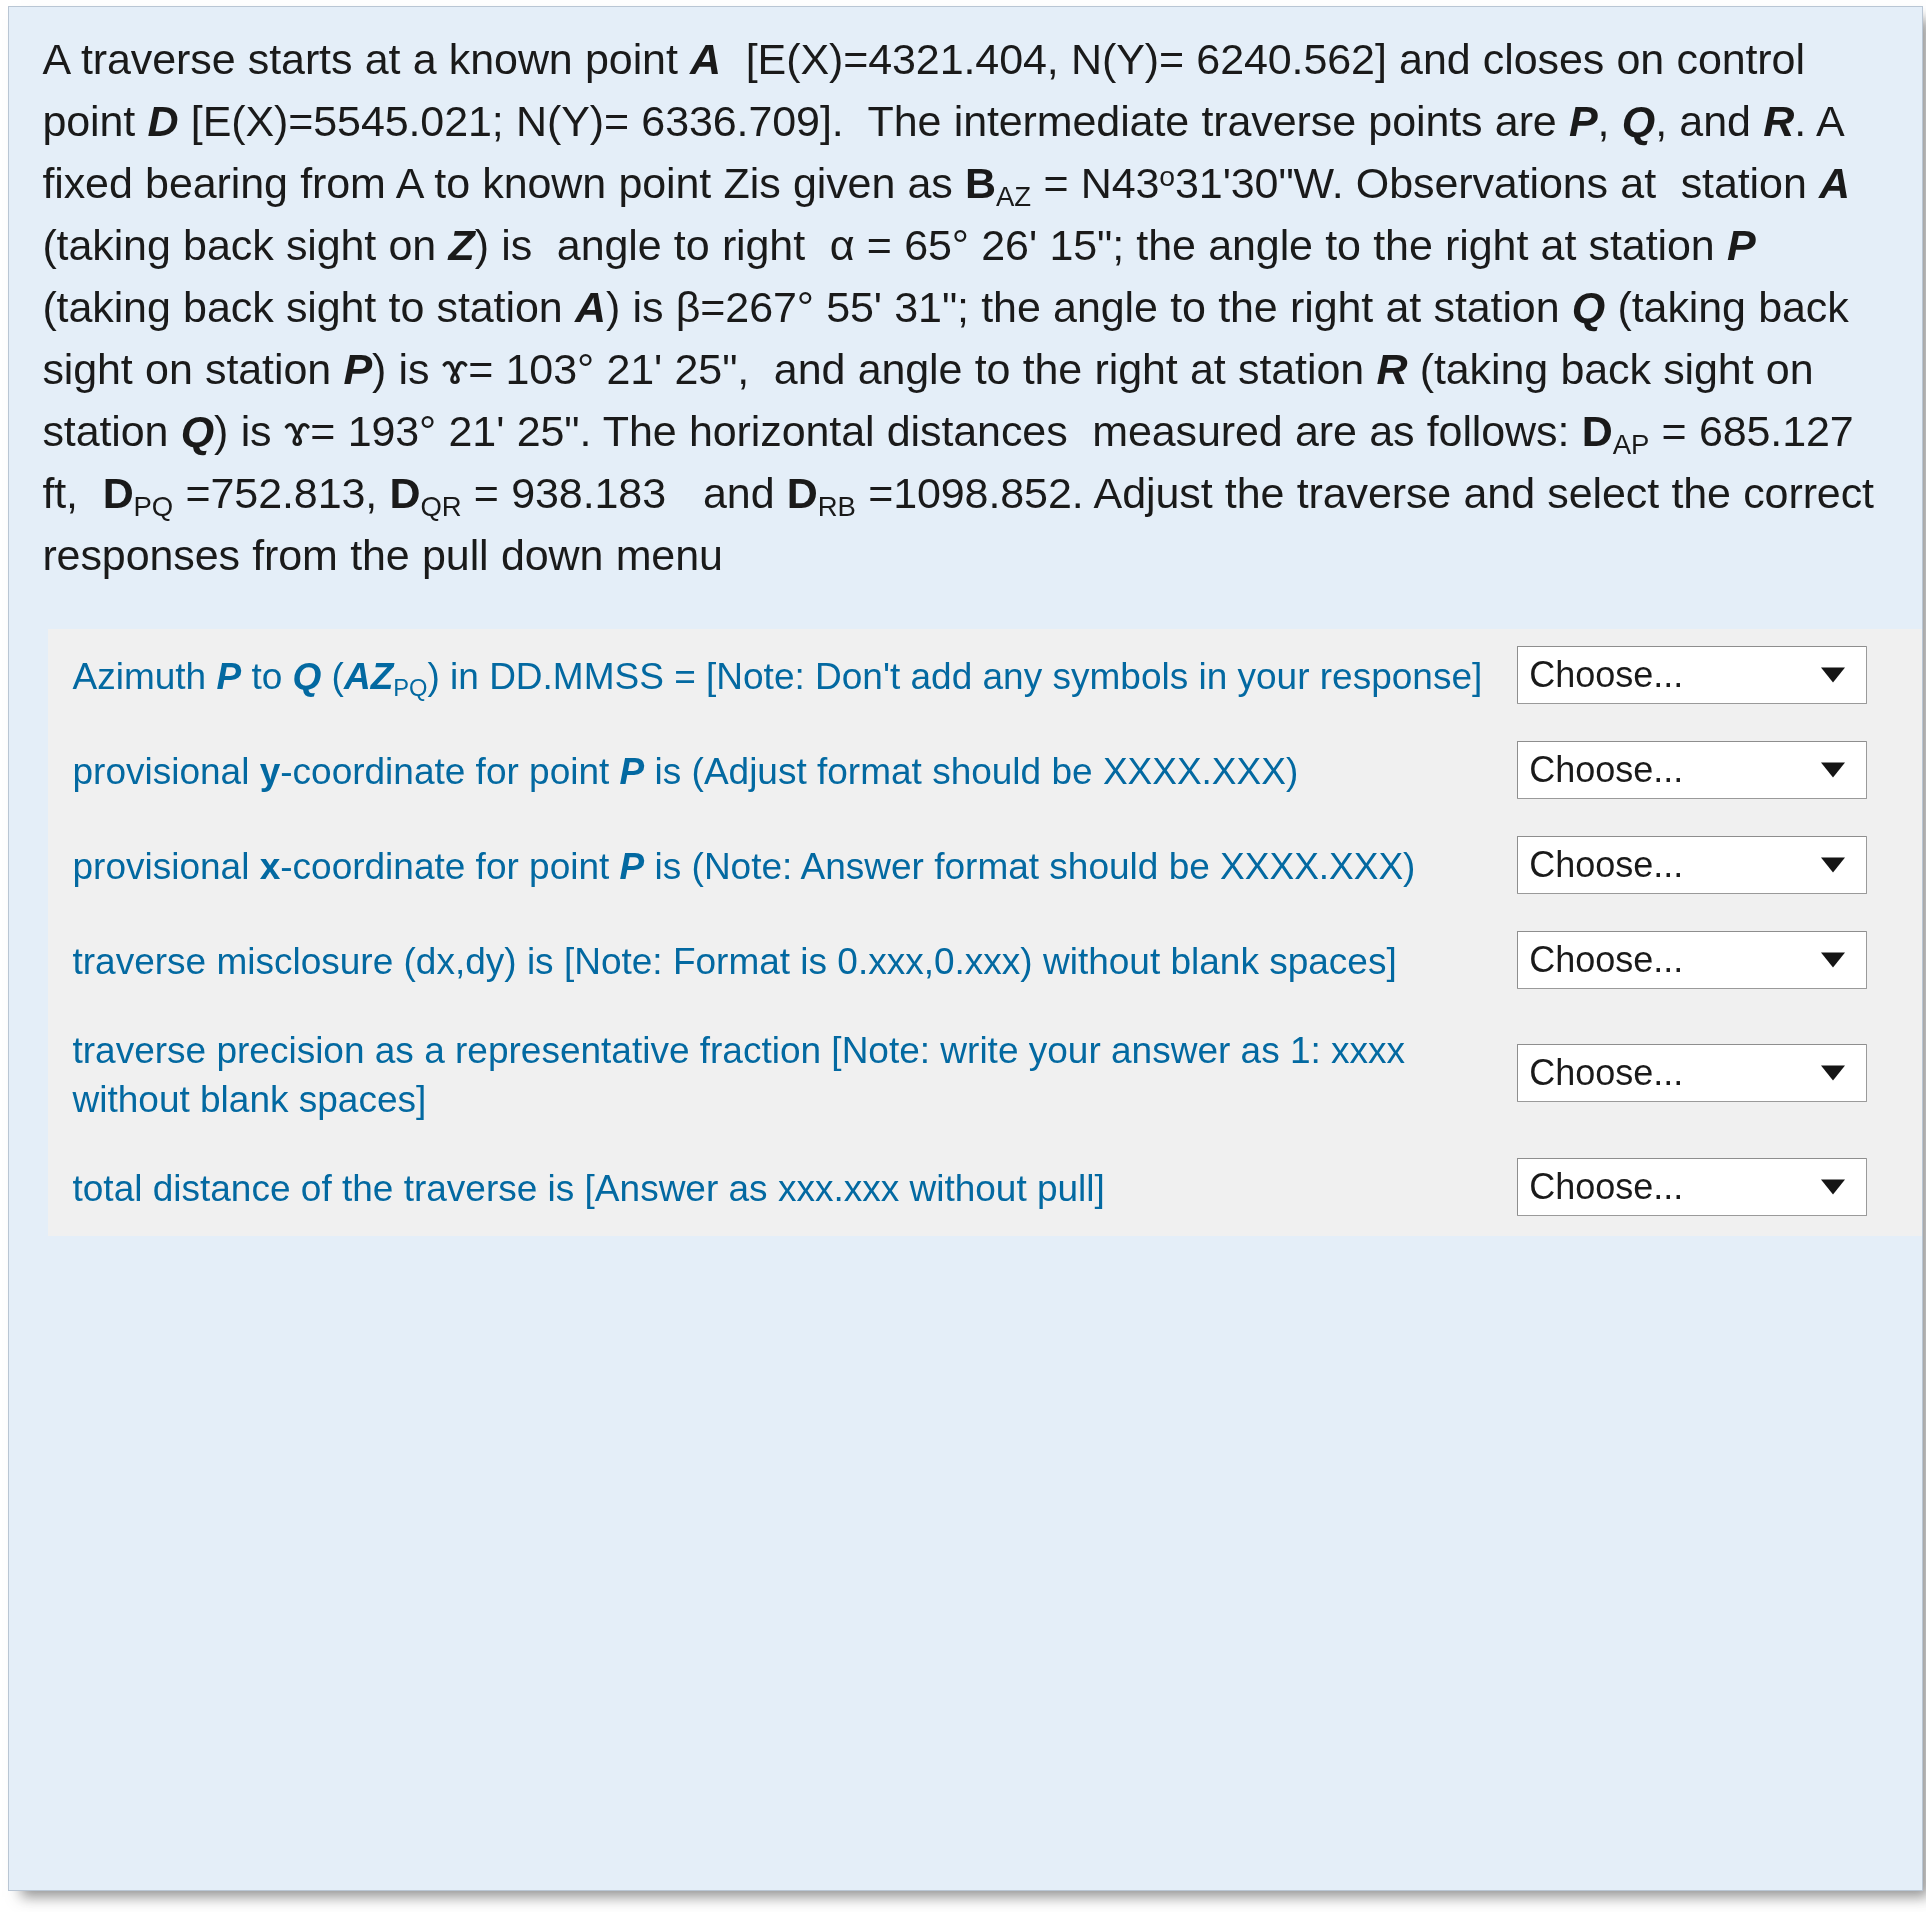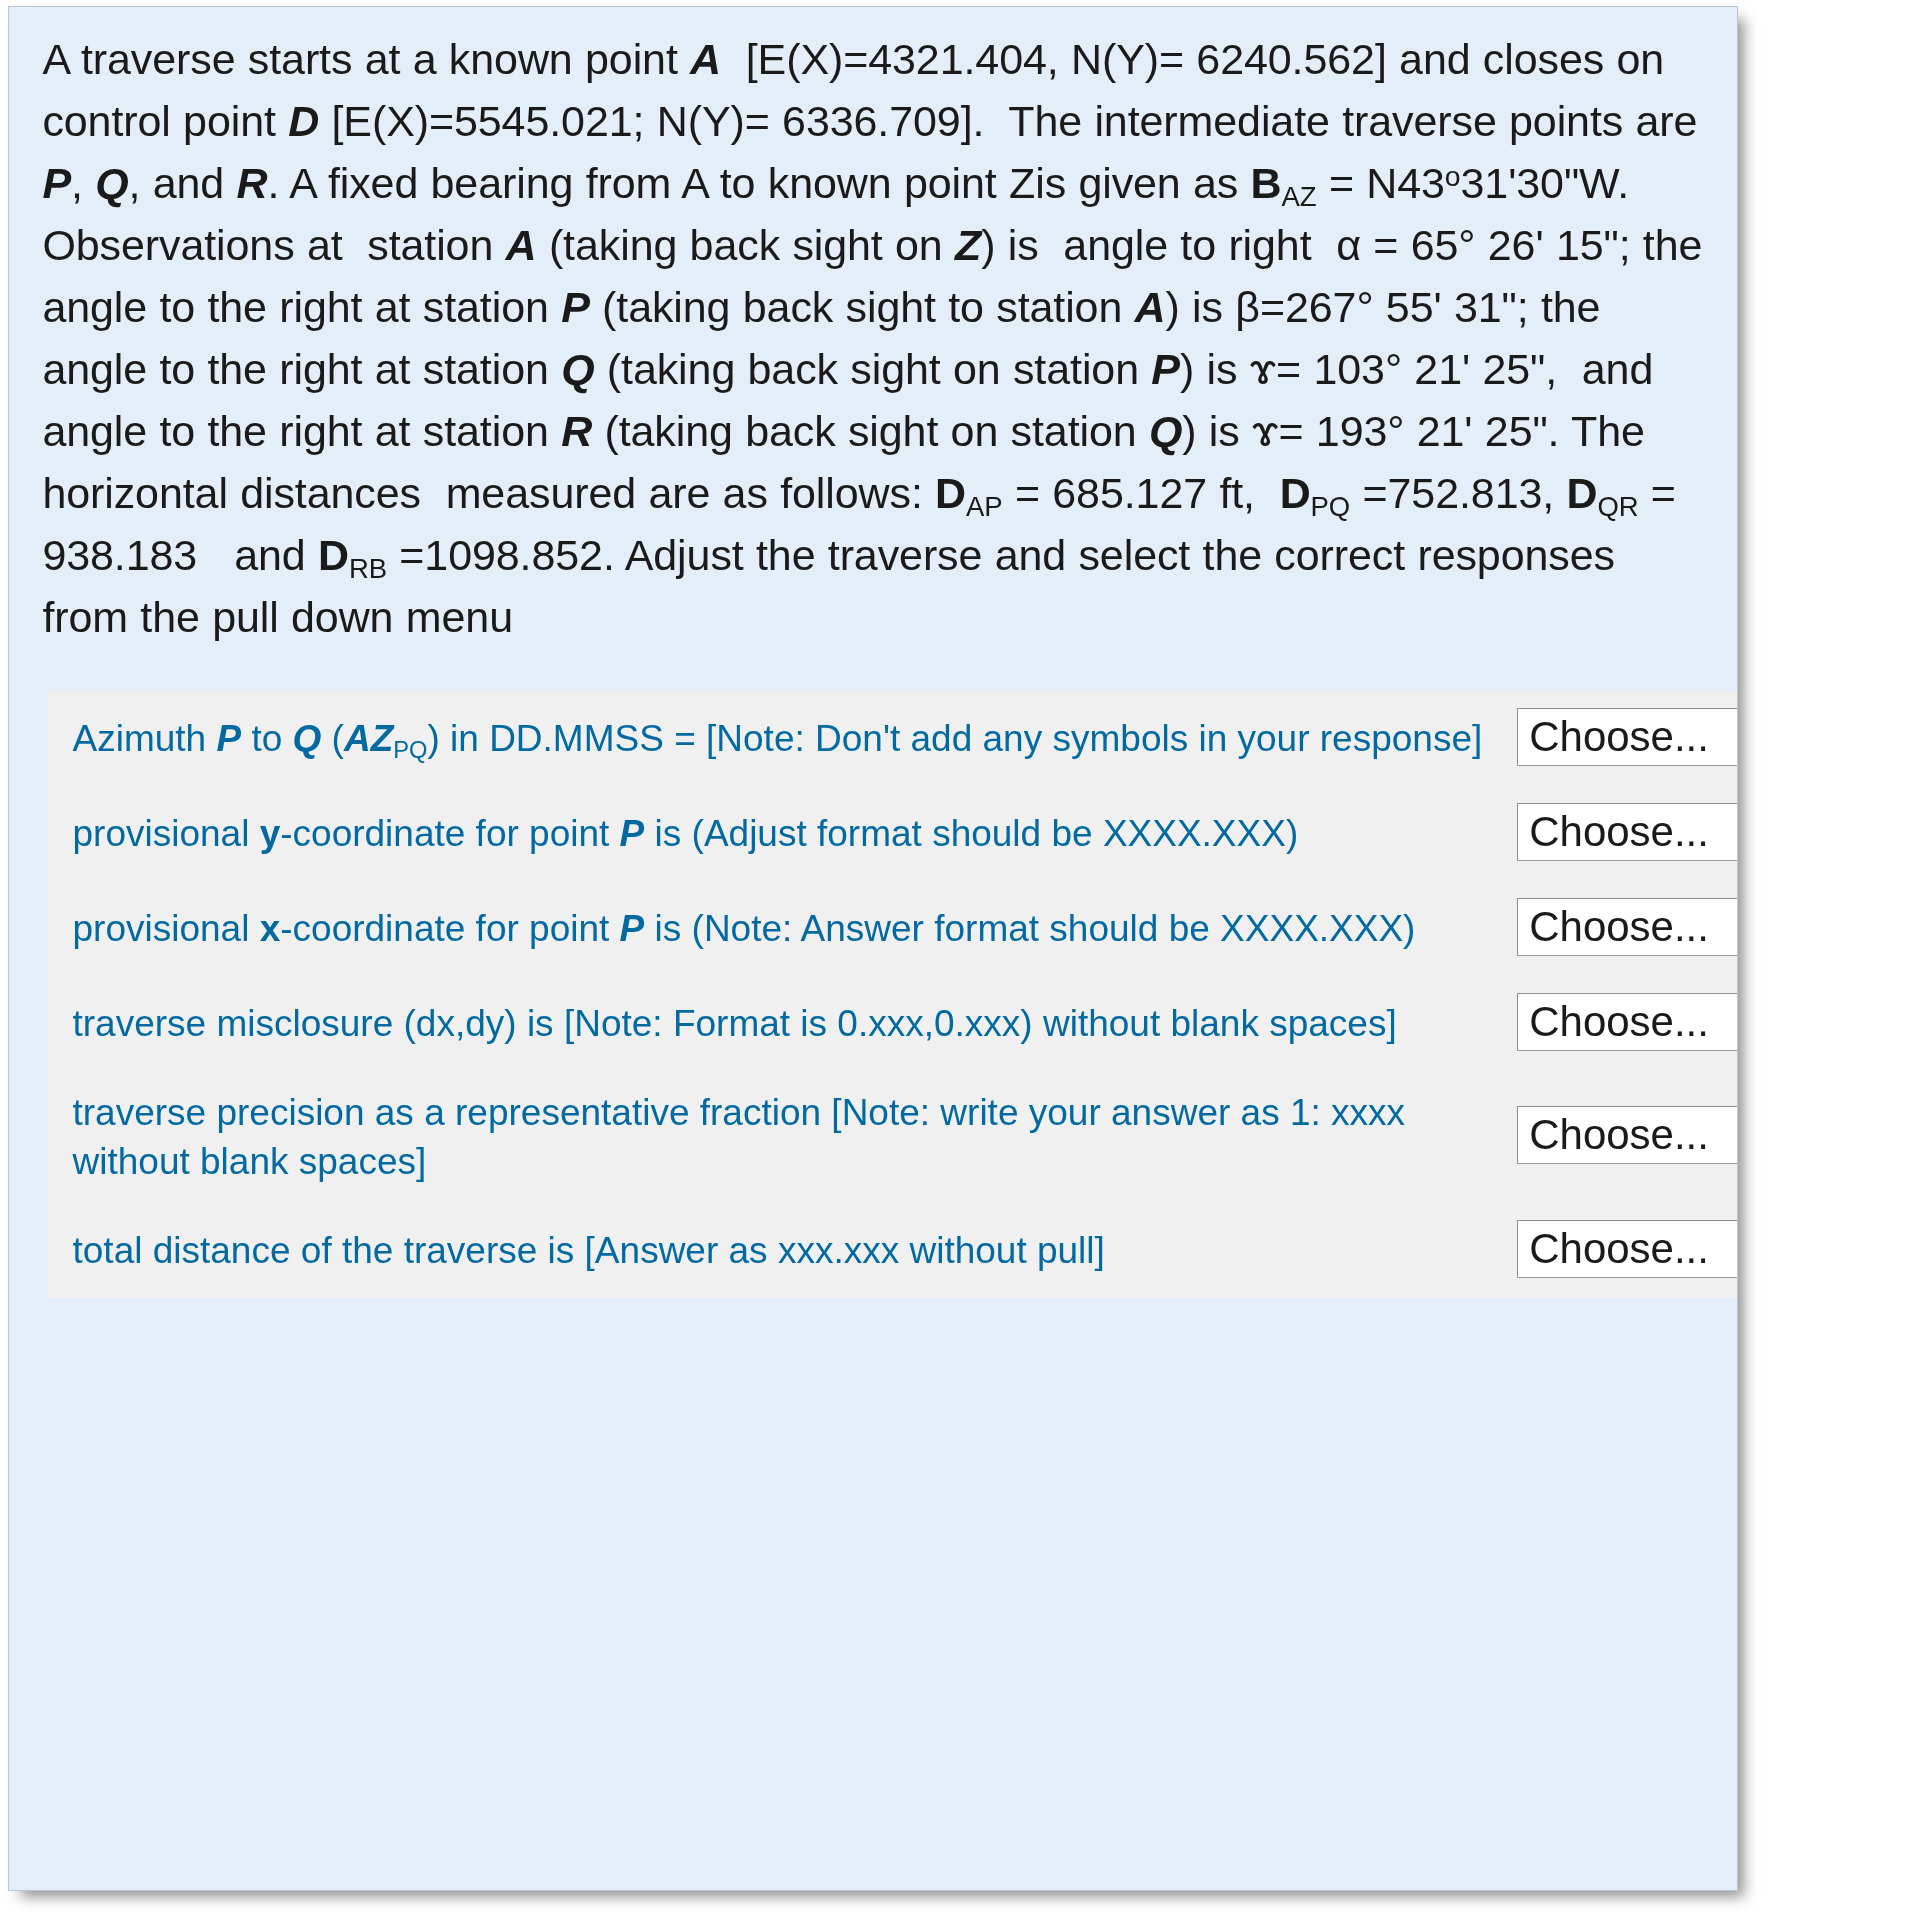--- a/index.html
+++ b/index.html
@@ -12,21 +12,21 @@
     height: 1912px;
     font-family: "Liberation Sans", sans-serif;
     overflow: hidden;
   }
 
   
   .question-frame {
     position: absolute;
     left: 7.5px;
     top: 5.6px;
-    width: 1730px;
+    width: 1915px;
     height: 1885px;
     box-sizing: border-box;
     background: #e4eef8;
     border: 0.9px solid #b9c6d4;
     box-shadow: 9.4px 9.4px 13px -3.8px rgba(60,60,60,0.55);
     overflow: hidden;
   }
 
   .inner-pad {
     position: relative;
@@ -114,21 +114,21 @@
     border-top-color: #8e8e8e;
     border-left-color: #8e8e8e;
     border-radius: 0.9px;
     cursor: default;
   }
   .select-label {
     position: absolute;
     left: 11.3px;
     top: 50%;
     transform: translateY(-50%);
-    font-size: 42px;
+    font-size: 36px;
     color: #1a1a1a;
     white-space: nowrap;
   }
   .select-arrow {
     position: absolute;
     right: 21px;
     top: 50%;
     transform: translateY(-50%);
     width: 0;
     height: 0;

